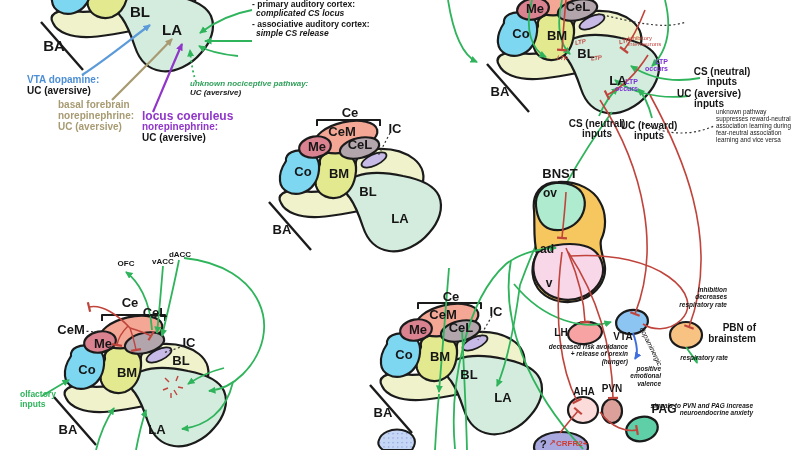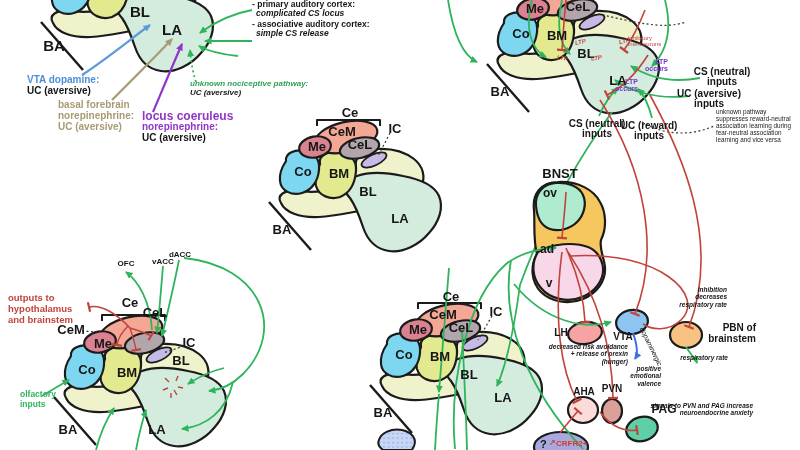--- a/index.html
+++ b/index.html
@@ -217,21 +217,20 @@
 <div class="lb rl" style="left:103px;top:344px">Me</div>
 <div class="lb rl" style="left:87px;top:370px">Co</div>
 <div class="lb rl" style="left:127px;top:373px">BM</div>
 <div class="lb rl" style="left:181px;top:361px">BL</div>
 <div class="lb rl" style="left:157px;top:430px">LA</div>
 <div class="lb rl" style="left:68px;top:430px">BA</div>
 <div class="lb rl" style="left:189px;top:343px">IC</div>
 <div class="lb b rl" style="left:126px;top:264px;font-size:8px;transform:translate(-50%,-50%)">OFC</div>
 <div class="lb b rl" style="left:163px;top:262px;font-size:8px;transform:translate(-50%,-50%)">vACC</div>
 <div class="lb b rl" style="left:180px;top:255px;font-size:8px;transform:translate(-50%,-50%)">dACC</div>
-<div class="lb b w" style="left:8px;top:293px;width:66px;font-size:9.5px;color:#C0443C;line-height:1.15">outputs to hypothalamus and brainstem</div>
 <div class="lb b w" style="left:20px;top:390px;width:46px;font-size:8.5px;color:#2FB45C;line-height:1.15">olfactory inputs</div>
 
 <div class="lb rl" style="left:451px;top:297px">Ce</div>
 <div class="lb rl" style="left:443px;top:315px">CeM</div>
 <div class="lb rl" style="left:461px;top:328px">CeL</div>
 <div class="lb rl" style="left:418px;top:330px">Me</div>
 <div class="lb rl" style="left:404px;top:355px">Co</div>
 <div class="lb rl" style="left:440px;top:357px">BM</div>
 <div class="lb rl" style="left:469px;top:375px">BL</div>
 <div class="lb rl" style="left:503px;top:398px">LA</div>

